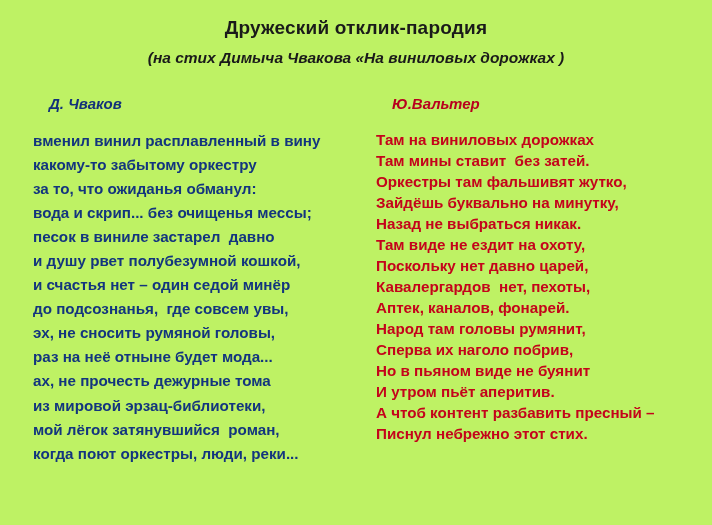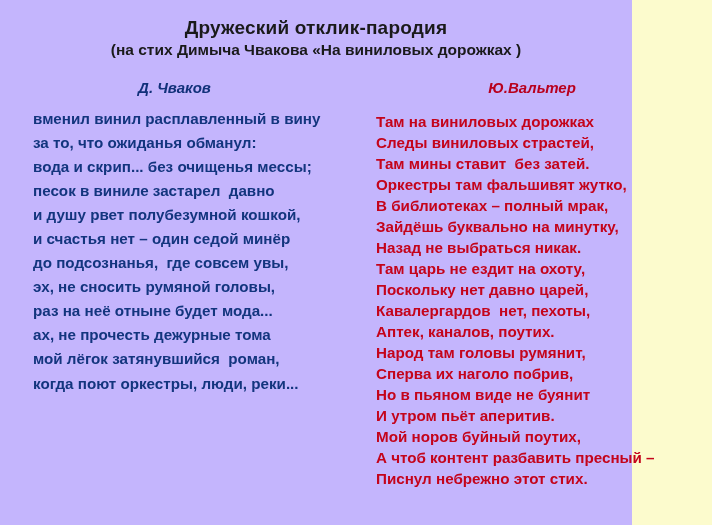--- a/index.html
+++ b/index.html
@@ -9,42 +9,43 @@
   body {
     width: 712px;
     height: 525px;
     background: #FCFBCD;
     font-family: "Liberation Sans", sans-serif;
     overflow: hidden;
   }
 
   .page {
     position: relative;
-    width: 632px;
+    width: 712px;
     height: 525px;
-    background: #c4b5fd;
+    background: #bef264;
     box-sizing: border-box;
   }
 
   
   .header {
     padding-top: 17px;
     text-align: center;
   }
   .title {
     font-size: 19px;
     font-weight: bold;
     color: #1a1a1a;
     letter-spacing: 0.2px;
     line-height: 1.15;
   }
   .subtitle {
-    margin-top: 2px;
+    margin-top: 10px;
     font-size: 15.5px;
     font-weight: bold;
+    font-style: italic;
     color: #1a1a1a;
     line-height: 1.15;
   }
 
   
   .columns {
     position: absolute;
     top: 80px;
     left: 0;
     width: 712px;
@@ -59,23 +60,22 @@
   }
   .col-right {
     width: 344px;
     padding-left: 8px;
   }
 
   .byline {
     font-size: 15px;
     font-weight: bold;
     font-style: italic;
-    text-align: center;
     line-height: 1.1;
-    margin: 0;
+    margin: 16px;
   }
   .col-left .byline {
     color: #12317A;
     padding-right: 52px;
   }
   .col-right .byline {
     color: #B8001E;
     padding-right: 24px;
   }
 
@@ -112,52 +112,51 @@
     <div class="title">Дружеский отклик-пародия</div>
     <div class="subtitle">(на стих Димыча Чвакова «На виниловых дорожках )</div>
   </div>
 
   <div class="columns">
 
     <div class="col col-left">
       <div class="byline">Д. Чваков</div>
       <ul class="verse">
         <li>вменил винил расплавленный в вину</li>
+        <li>какому-то забытому оркестру</li>
         <li>за то, что ожиданья обманул:</li>
         <li>вода и скрип... без очищенья мессы;</li>
         <li>песок в виниле застарел  давно</li>
         <li>и душу рвет полубезумной кошкой,</li>
         <li>и счастья нет – один седой минёр</li>
         <li>до подсознанья,  где совсем увы,</li>
         <li>эх, не сносить румяной головы,</li>
         <li>раз на неё отныне будет мода...</li>
         <li>ах, не прочесть дежурные тома</li>
+        <li>из мировой эрзац-библиотеки,</li>
         <li>мой лёгок затянувшийся  роман,</li>
         <li>когда поют оркестры, люди, реки...</li>
       </ul>
     </div>
 
     <div class="col col-right">
       <div class="byline">Ю.Вальтер</div>
       <ul class="verse">
         <li>Там на виниловых дорожках</li>
-        <li>Следы виниловых страстей,</li>
         <li>Там мины ставит  без затей.</li>
         <li>Оркестры там фальшивят жутко,</li>
-        <li>В библиотеках – полный мрак,</li>
         <li>Зайдёшь буквально на минутку,</li>
         <li>Назад не выбраться никак.</li>
-        <li>Там царь не ездит на охоту,</li>
+        <li>Там виде не ездит на охоту,</li>
         <li>Поскольку нет давно царей,</li>
         <li>Кавалергардов  нет, пехоты,</li>
-        <li>Аптек, каналов, поутих.</li>
+        <li>Аптек, каналов, фонарей.</li>
         <li>Народ там головы румянит,</li>
         <li>Сперва их наголо побрив,</li>
         <li>Но в пьяном виде не буянит</li>
         <li>И утром пьёт аперитив.</li>
-        <li>Мой норов буйный поутих,</li>
         <li>А чтоб контент разбавить пресный –</li>
         <li>Писнул небрежно этот стих.</li>
       </ul>
     </div>
 
   </div>
 </div>
 
 </body></html>

